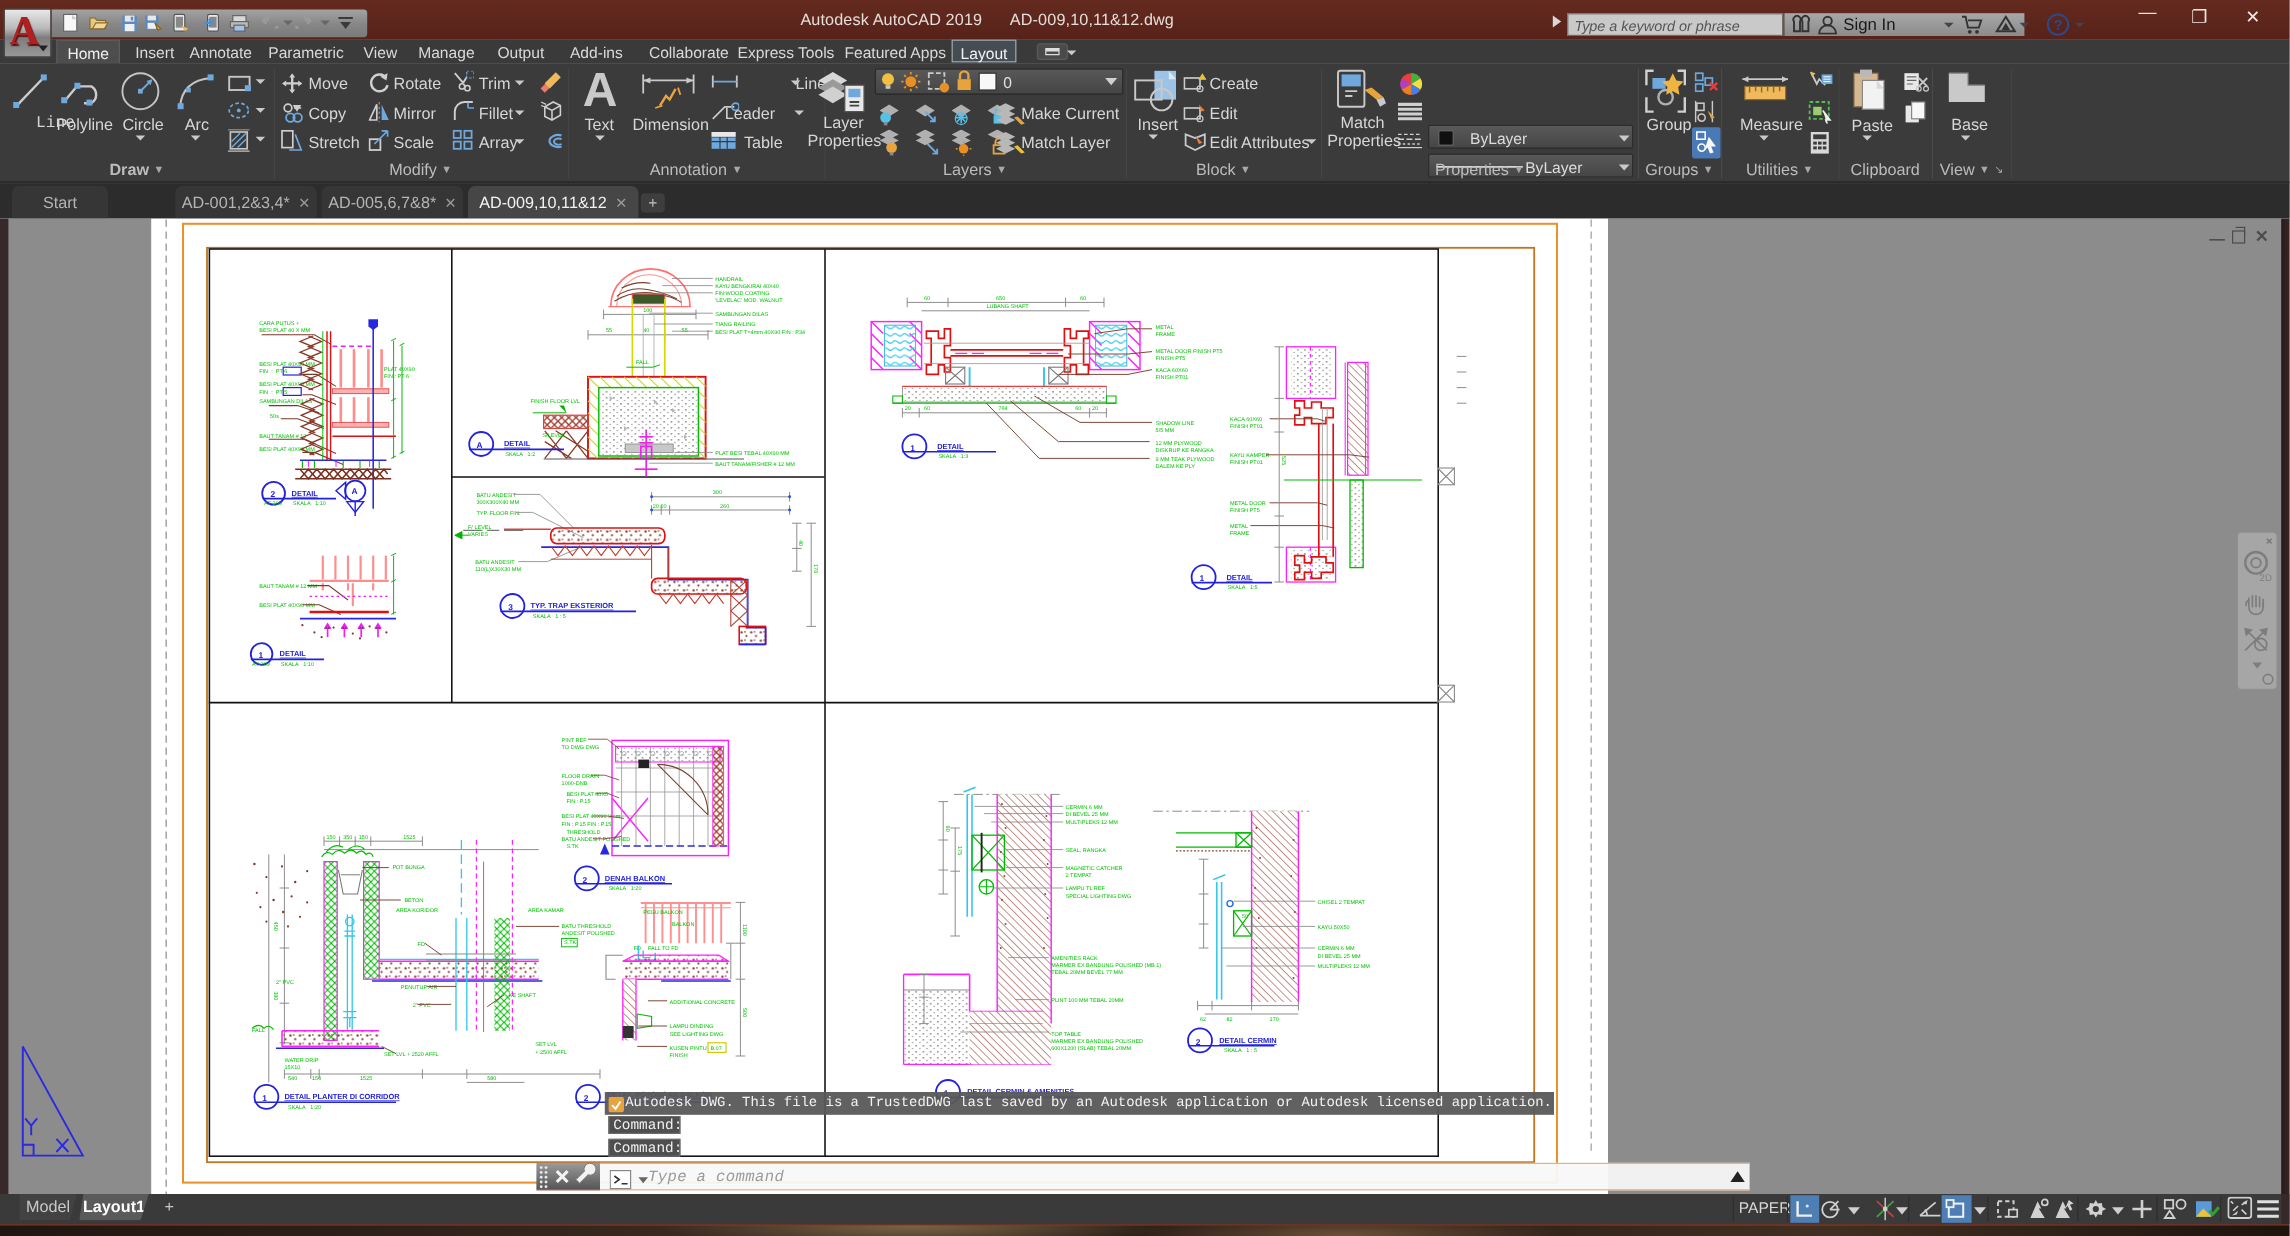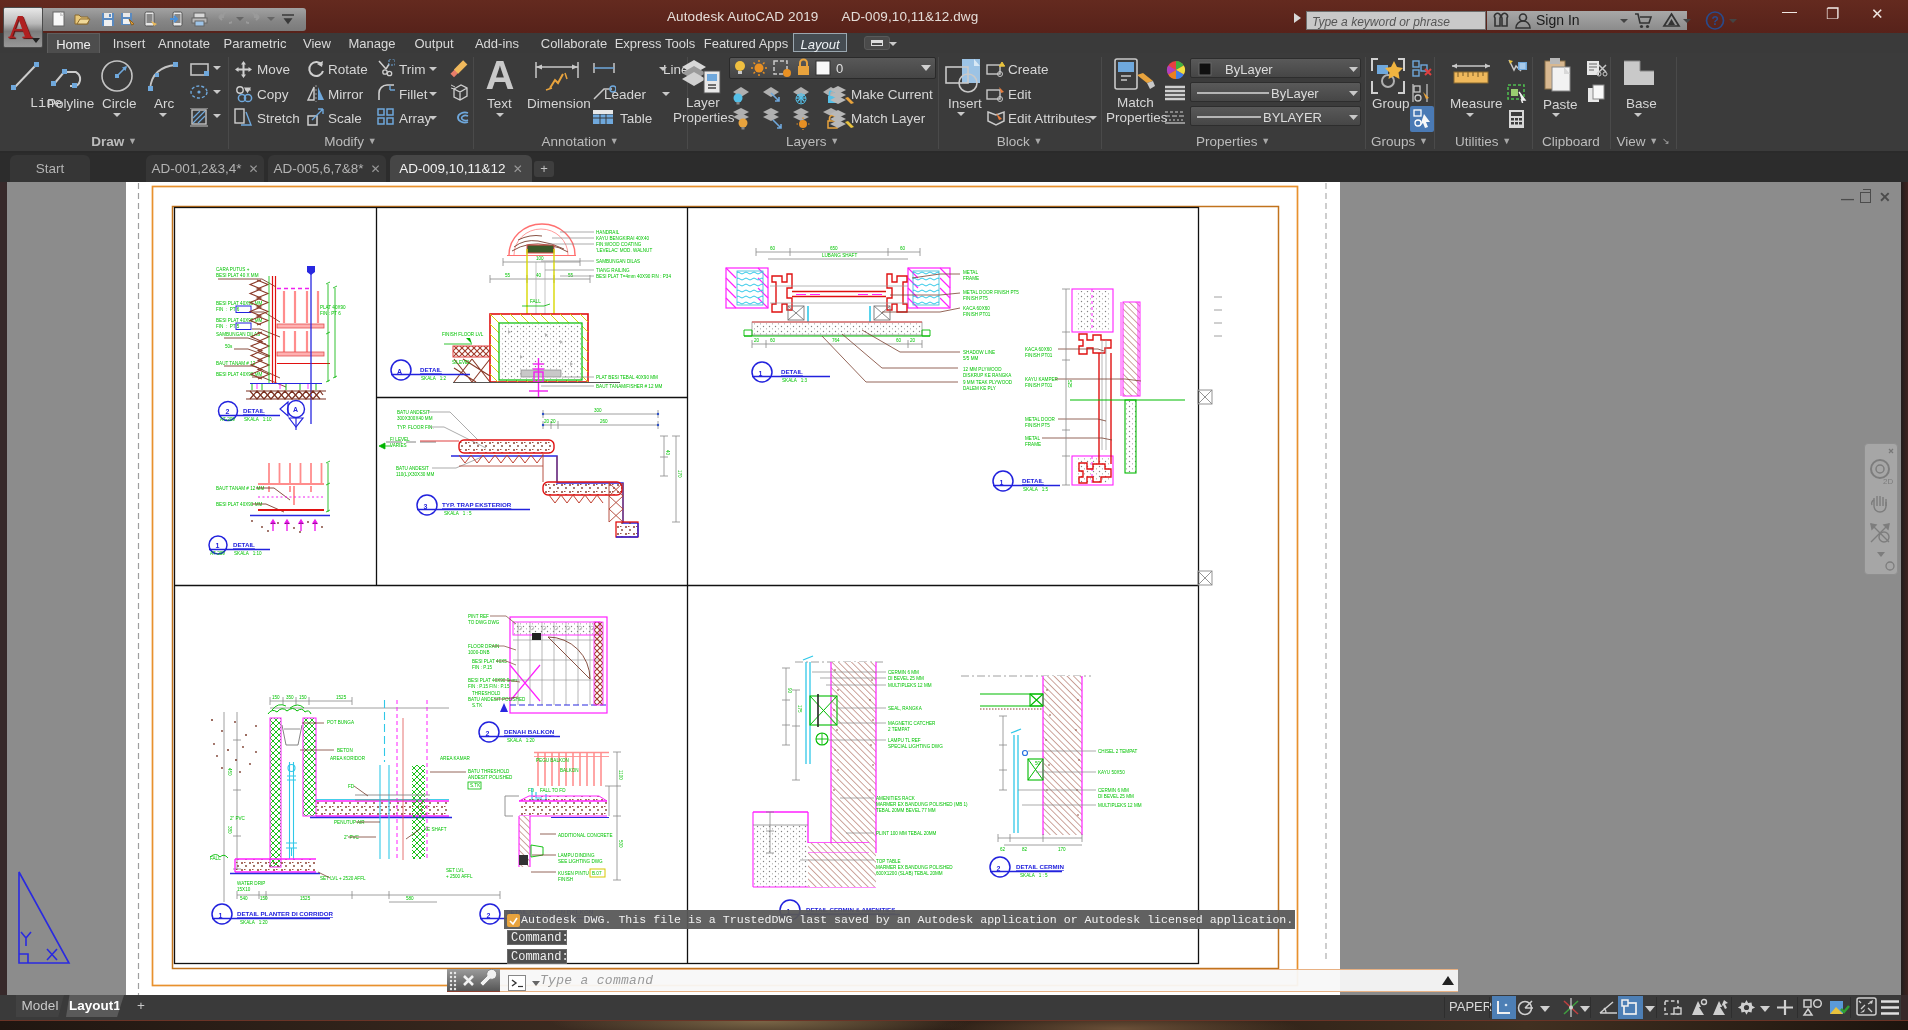--- a/index.html
+++ b/index.html
@@ -23,21 +23,21 @@
 #tabhome{background:#4d4d4d;border:1px solid #5e5e5e;border-bottom:none;color:#f0f0f0;}
 #tablayout{border:1px solid #9aa7b0;background:#454c52;color:#eef2f5;}
 
 #ribbon{position:absolute;left:0;top:53px;width:1908px;height:100px;background:#3b3b3b;border-bottom:2px solid #2a2a2a;}
 .sep{position:absolute;top:4px;width:1px;height:92px;background:#2e2e2e;border-right:1px solid #4a4a4a;}
 .plabel{position:absolute;top:81px;height:17px;width:100%;color:#bcbcbc;font-size:13.5px;text-align:center;}
 .plabel .c{font-size:9px;position:relative;top:-2px;color:#a8a8a8;}
 .ritem{position:absolute;color:#d6d6d6;font-size:13.5px;}
 .icon{position:absolute;}
 .dcar{position:absolute;width:0;height:0;border-left:4px solid transparent;border-right:4px solid transparent;border-top:4px solid #c9c9c9;}
-.pcombo{background:linear-gradient(#595959,#464646);border:1px solid #2d2d2d;border-radius:2px;}
+.pcombo{background:linear-gradient(#595959,#464646);border:1px solid #2d2d2d;border-radius:2px;margin-top:46px;}
 
 #ftabs{position:absolute;left:0;top:153px;width:1908px;height:29px;background:#2c2c2c;}
 .ftab{position:absolute;top:2px;height:27px;background:#363636;color:#b4b4b4;font-size:13.5px;padding-top:6px;text-align:center;border-radius:6px 6px 0 0;}
 .ftab.act{background:#464646;color:#f2f2f2;}
 .ftab .x{color:#9a9a9a;font-size:12px;margin-left:7px;}
 
 #canvas{position:absolute;left:0;top:182px;width:1908px;height:813px;background:#8c8c8c;overflow:hidden;}
 #ledge{position:absolute;left:0;top:0;width:7px;height:813px;background:#37292a;}
 #redge{position:absolute;left:1901px;top:0;width:7px;height:813px;background:linear-gradient(90deg,#211d1c,#3e2320);}
 #paper{position:absolute;left:126px;top:0;width:1214px;height:813px;background:#ffffff;}
@@ -149,21 +149,21 @@
     <div class="rtab" style="left:103px;width:52px;">Insert</div>
     <div class="rtab" style="left:154px;width:60px;">Annotate</div>
     <div class="rtab" style="left:219px;width:72px;">Parametric</div>
     <div class="rtab" style="left:294px;width:46px;">View</div>
     <div class="rtab" style="left:342px;width:60px;">Manage</div>
     <div class="rtab" style="left:404px;width:60px;">Output</div>
     <div class="rtab" style="left:466px;width:62px;">Add-ins</div>
     <div class="rtab" style="left:530px;width:88px;">Collaborate</div>
     <div class="rtab" style="left:608px;width:94px;">Express Tools</div>
     <div class="rtab" style="left:700px;width:92px;">Featured Apps</div>
-    <div class="rtab" id="tablayout" style="left:793px;width:54px;height:19px;font-style:italic;">Layout</div>
+    <div class="rtab" id="tablayout" style="left:793px;width:54px;height:19px;">Layout</div>
     <div style="position:absolute;left:864px;top:3px;width:26px;height:14px;background:#4a4a4a;border-radius:3px;border:1px solid #5a5a5a;">
         <div style="width:12px;height:6px;border:1px solid #ddd;margin:3px auto 0;border-top-width:3px;"></div>
       </div>
     <div class="dcar" style="left:889px;top:9px;"></div>
   </div>
   <div id="ribbon">
     
     <svg class="icon" style="left:8px;top:5px;" width="36" height="36">
       <line x1="6" y1="30" x2="28" y2="7" stroke="#cccccc" stroke-width="2"></line>
       <rect x="3" y="27" width="5" height="5" fill="#6fa8dc"></rect>

